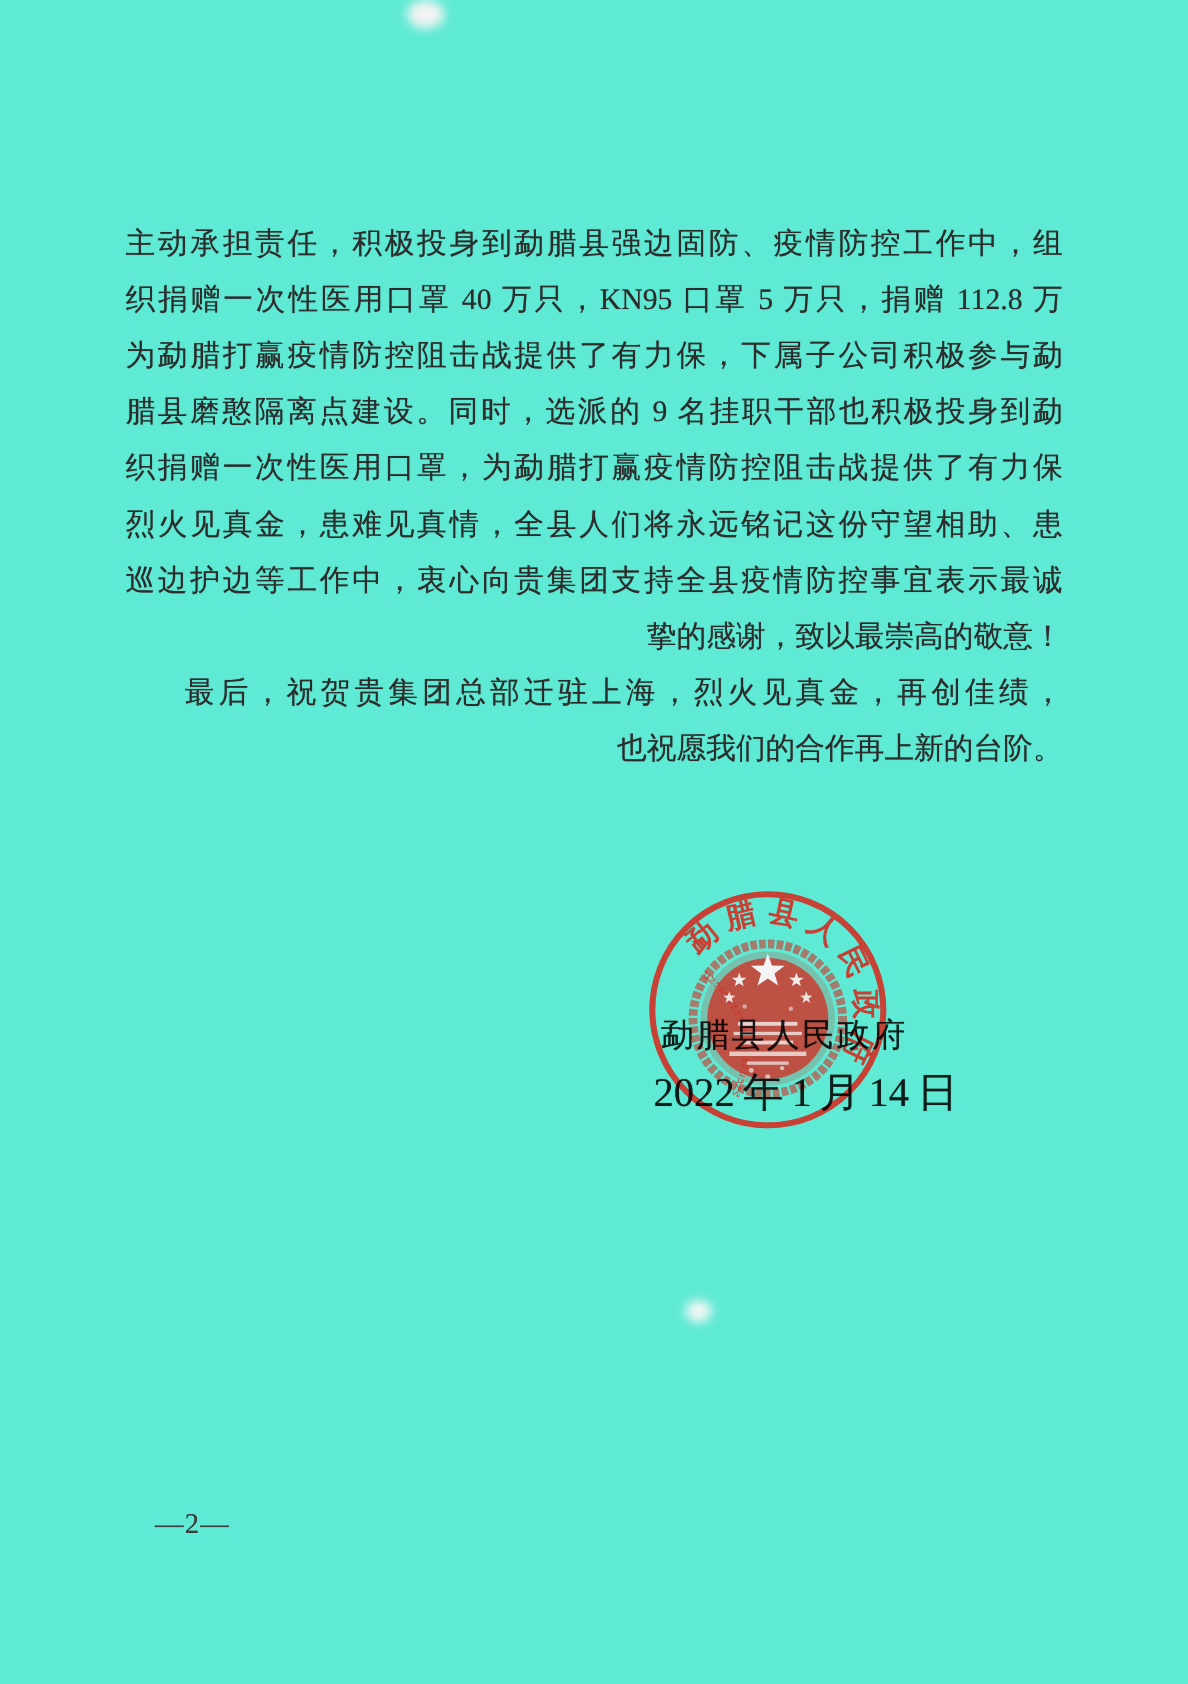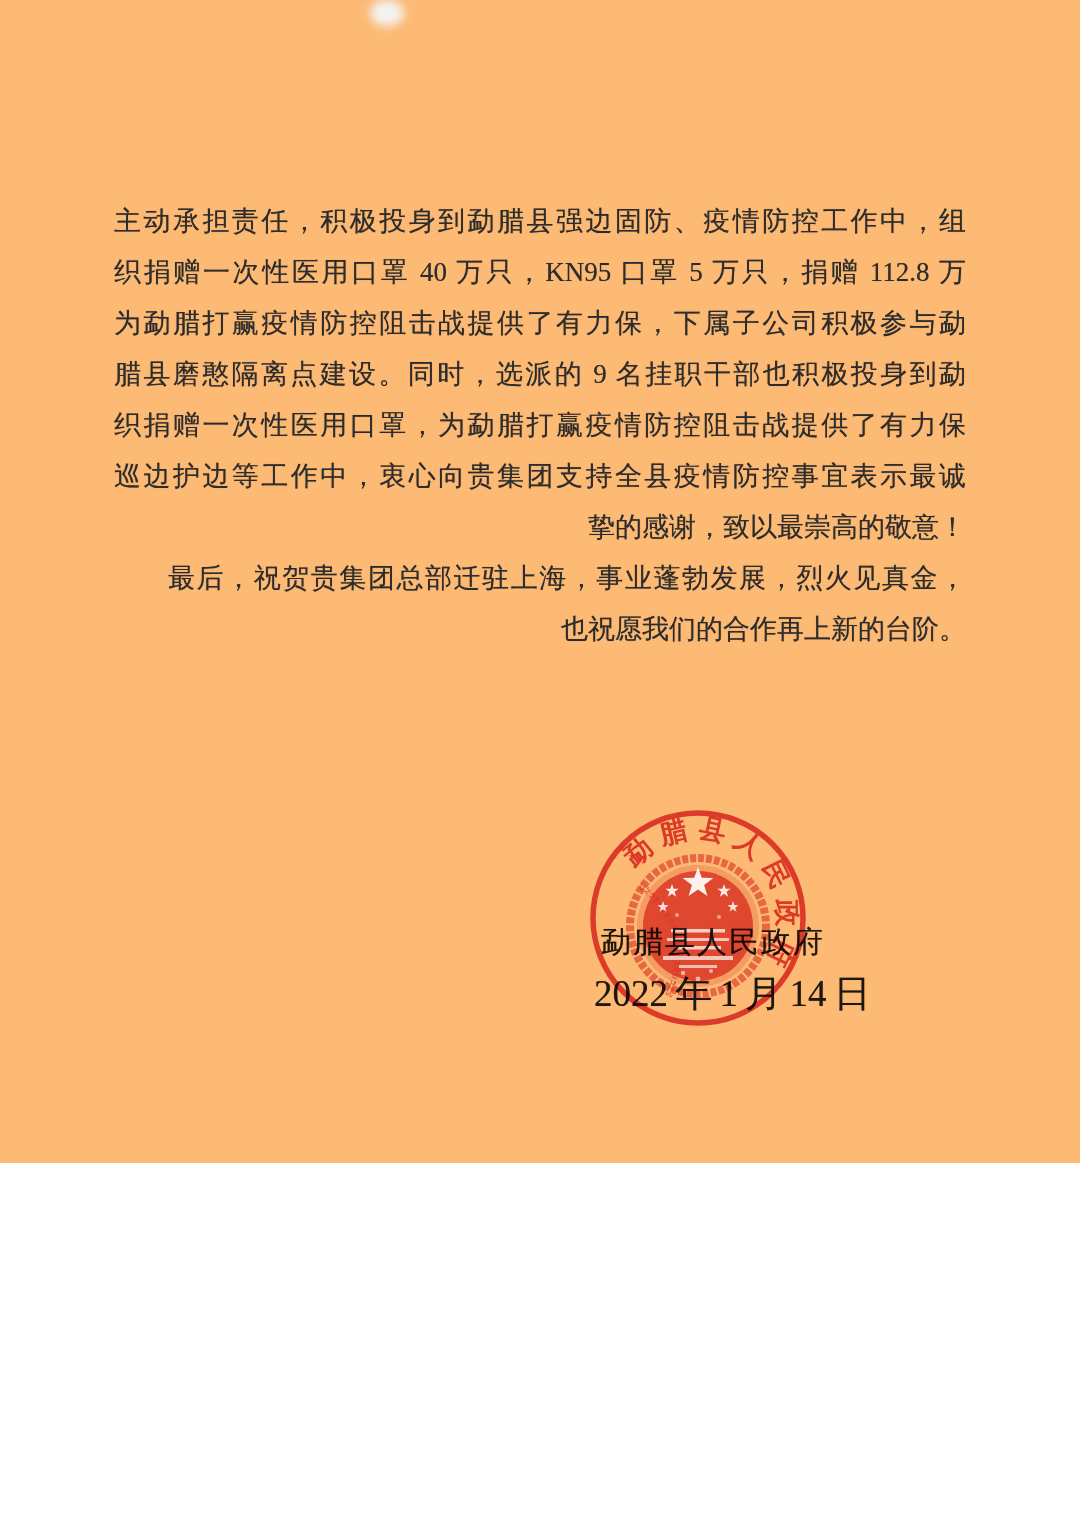--- a/index.html
+++ b/index.html
@@ -1,19 +1,19 @@
 <!DOCTYPE html>
 <html><head>
 <meta charset="utf-8">
 <style>
   html,body{margin:0;padding:0;background:#ffffff;}
   .page{
     position:relative;
-    width:1080px;height:1163px;
-    background:#fdba74;
+    width:1080px;height:1531px;
+    background:#5eead4;
     overflow:hidden;
     font-family:"Liberation Serif","DejaVu Serif",serif;
   }
   
   .artifact{position:absolute;border-radius:50%;filter:blur(5px);}
   .artifact.a1{left:370px;top:0;width:34px;height:26px;background:#f3f3f3;}
   .artifact.a2{left:623px;top:1182px;width:24px;height:20px;background:#f6f6f6;}
 
   
   .body-text{
@@ -59,23 +59,24 @@
 
   <div class="artifact a1"></div>
   <div class="artifact a2"></div>
 
   <div class="body-text">
     <div class="line jline">主动承担责任，积极投身到勐腊县强边固防、疫情防控工作中，组</div>
     <div class="line jline">织捐赠一次性医用口罩 40 万只，KN95 口罩 5 万只，捐赠 112.8 万</div>
     <div class="line jline">为勐腊打赢疫情防控阻击战提供了有力保，下属子公司积极参与勐</div>
     <div class="line jline">腊县磨憨隔离点建设。同时，选派的 9 名挂职干部也积极投身到勐</div>
     <div class="line jline">织捐赠一次性医用口罩，为勐腊打赢疫情防控阻击战提供了有力保</div>
+    <div class="line jline">烈火见真金，患难见真情，全县人们将永远铭记这份守望相助、患</div>
     <div class="line jline">巡边护边等工作中，衷心向贵集团支持全县疫情防控事宜表示最诚</div>
     <div class="line lline">挚的感谢，致以最崇高的敬意！</div>
-    <div class="line jline indent">最后，祝贺贵集团总部迁驻上海，事业蓬勃发展，烈火见真金，</div>
+    <div class="line jline indent">最后，祝贺贵集团总部迁驻上海，烈火见真金，再创佳绩，</div>
     <div class="line lline">也祝愿我们的合作再上新的台阶。</div>
   </div>
 
   <svg class="seal-svg" viewBox="0 0 232 232" xmlns="http://www.w3.org/2000/svg">
     <defs>
       <path id="ringArc" d="M 49.5 69.1 A 80 80 0 1 1 176.3 166.4" fill="none"></path>
       <path id="sideArc" d="M 85.6 195.8 A 86 86 0 0 0 40.5 72" fill="none"></path>
     </defs>
 
     <circle cx="115" cy="115" r="105" fill="none" stroke="#d7281e" stroke-width="5.5" opacity="0.92"></circle>

